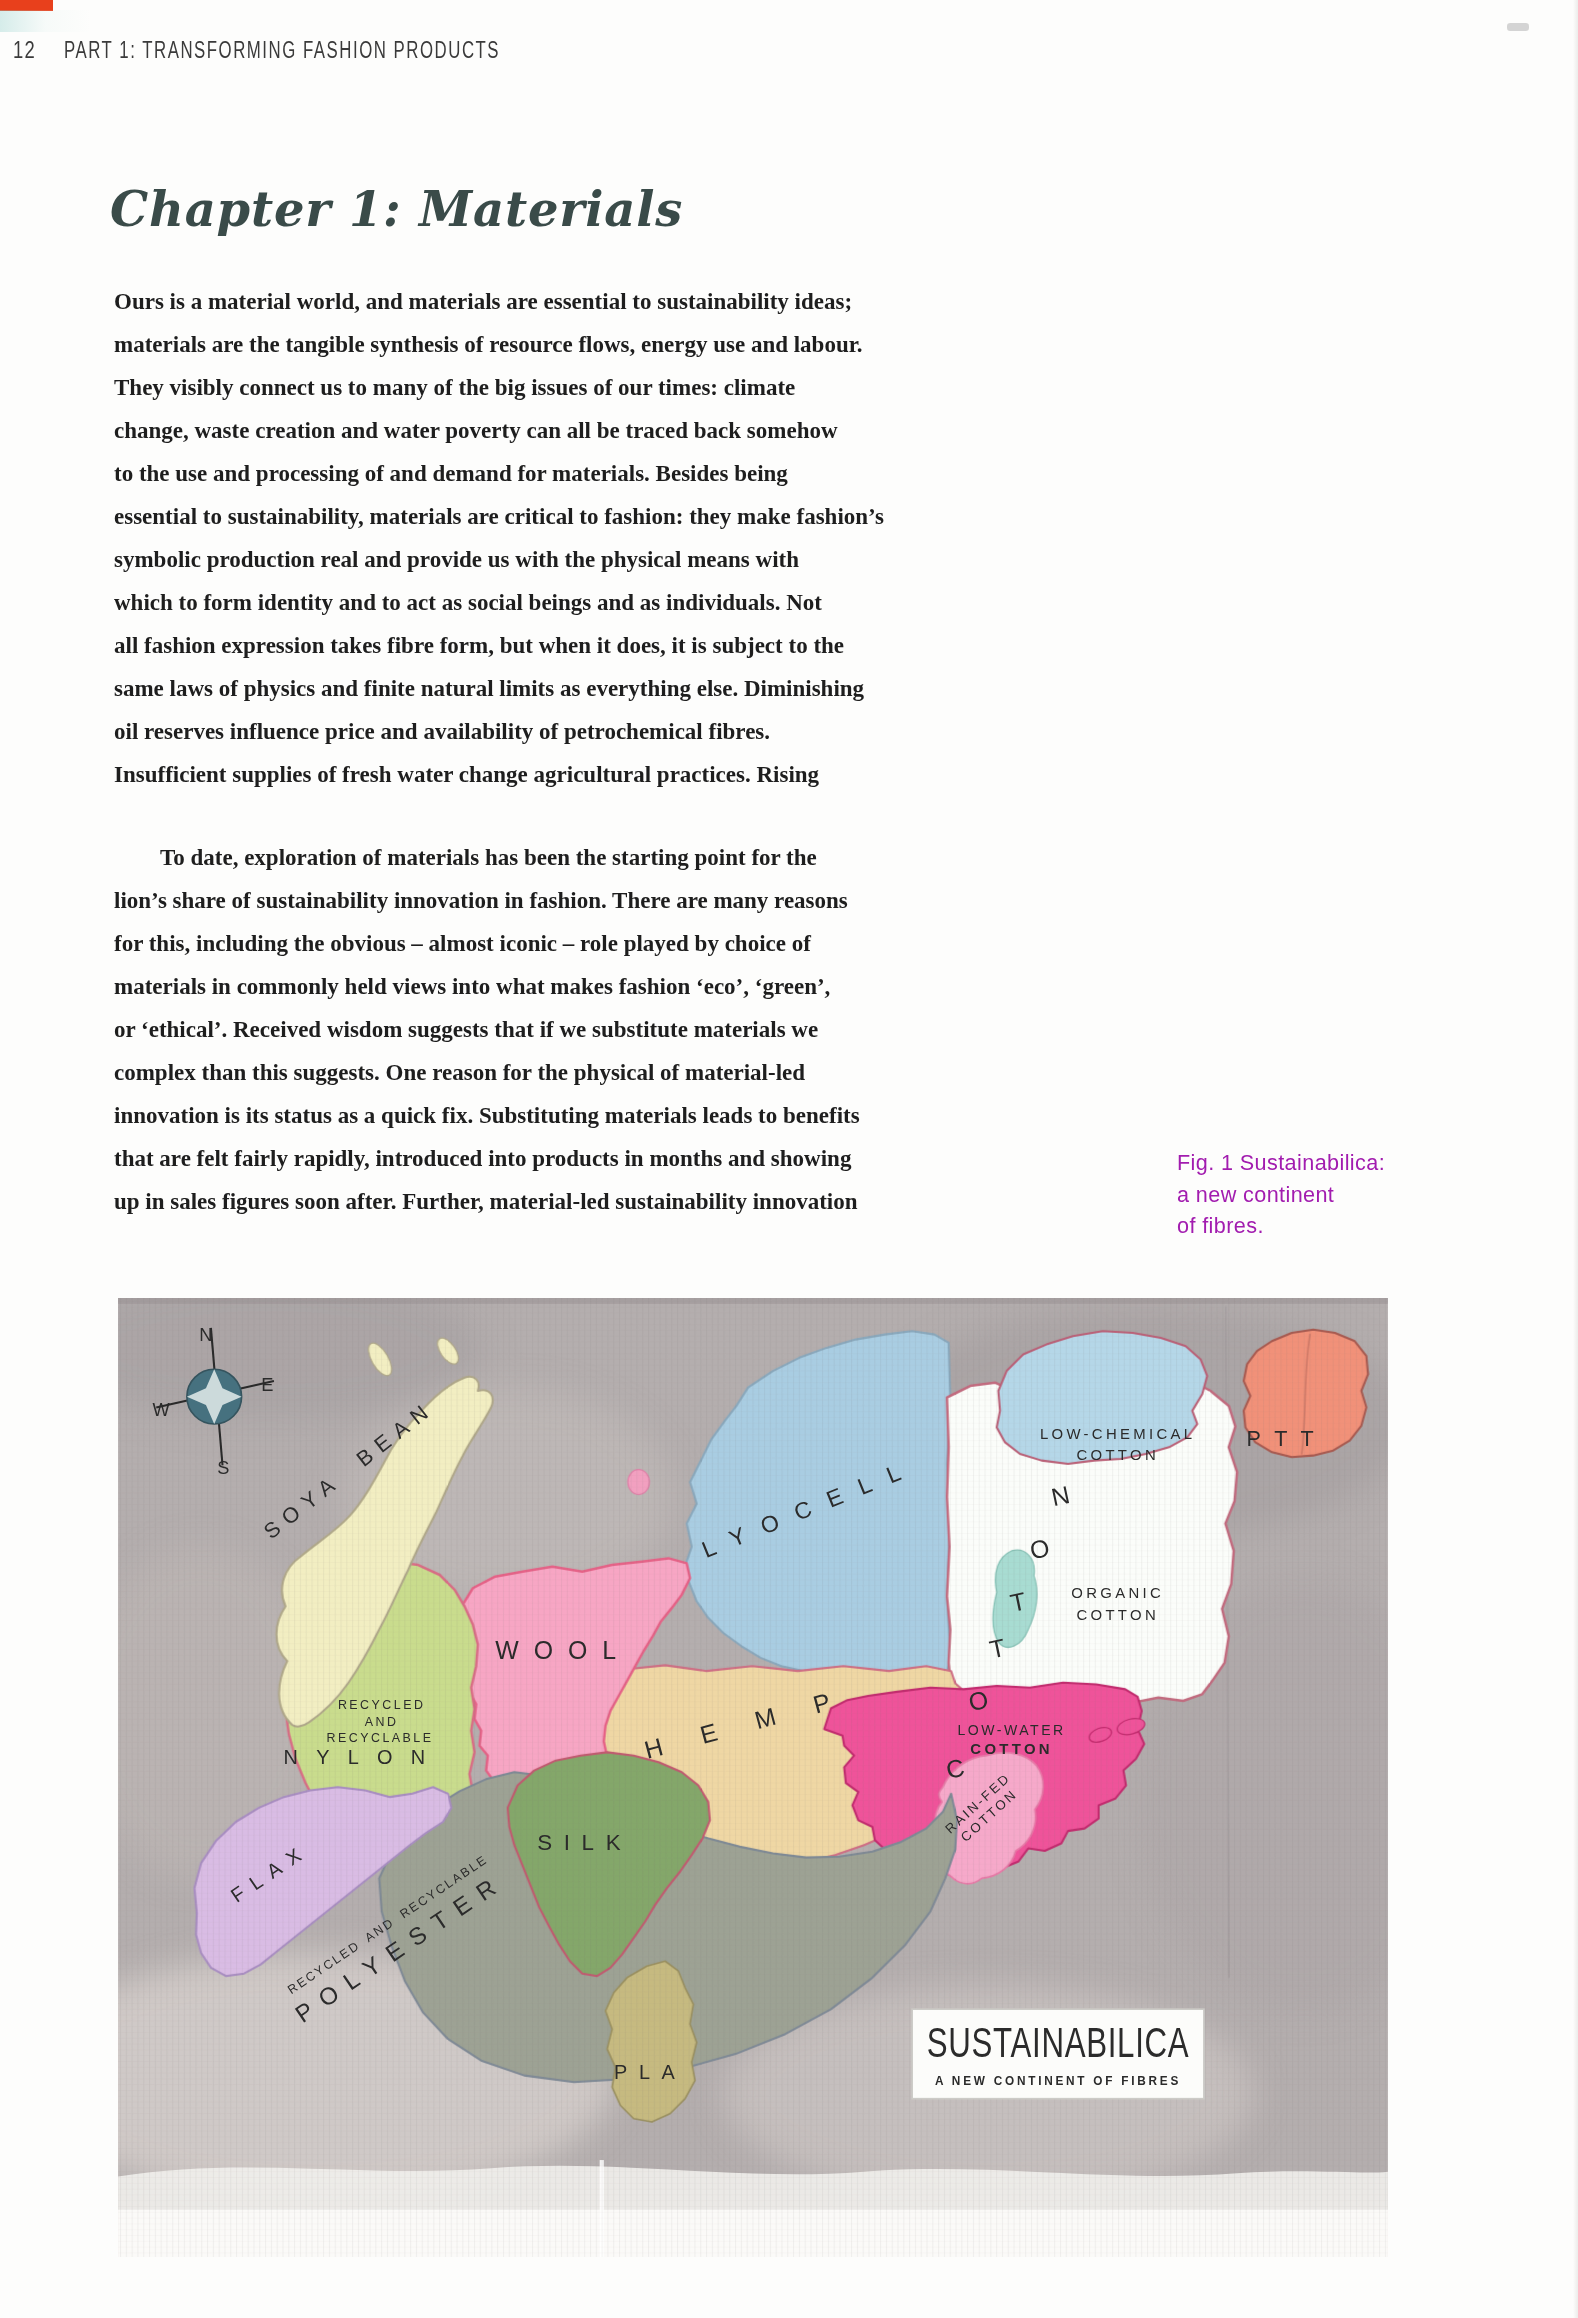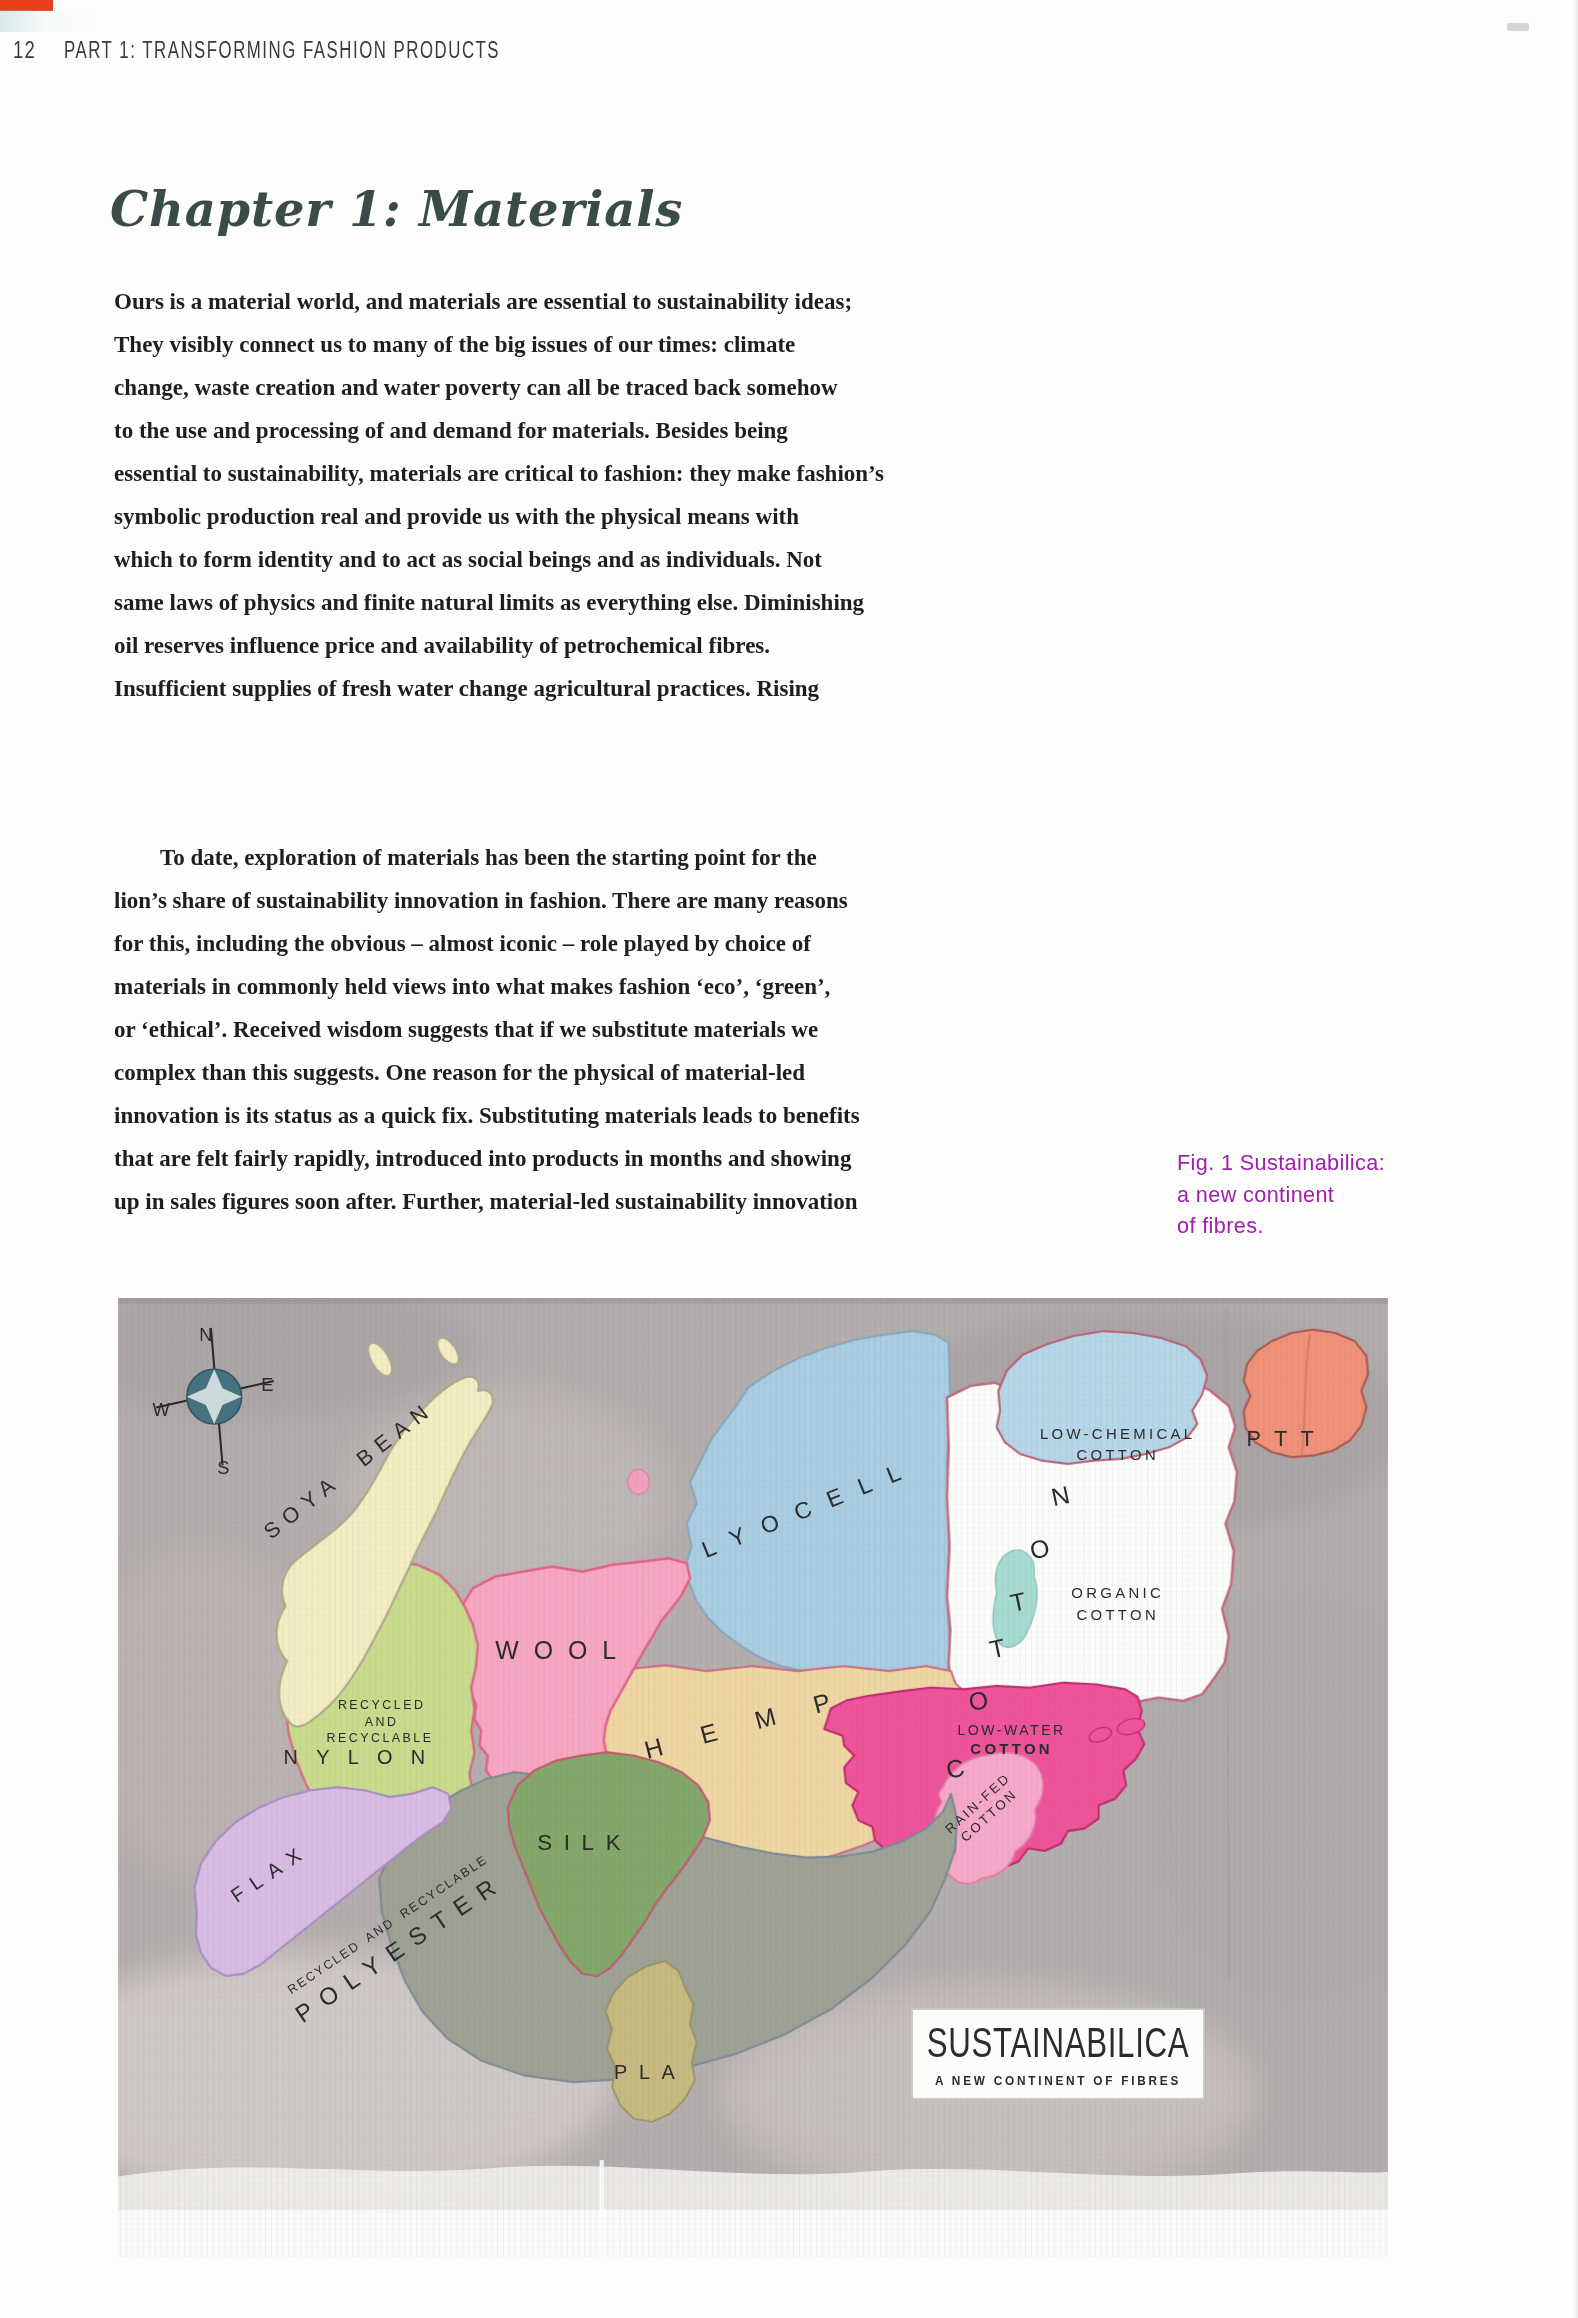--- a/index.html
+++ b/index.html
@@ -44,26 +44,28 @@
 
 <div class="abs header-row">
   <span class="pagenum">12</span>
   <span class="part-header">PART 1: TRANSFORMING FASHION PRODUCTS</span>
 </div>
 
 <h1 class="abs chapter-title">Chapter 1: Materials</h1>
 
 <div class="abs bodytext para1">
     <div class="line">Ours is a material world, and materials are essential to sustainability ideas;</div>
+    <div class="line">materials are the tangible synthesis of resource flows, energy use and labour.</div>
     <div class="line">They visibly connect us to many of the big issues of our times: climate</div>
     <div class="line">change, waste creation and water poverty can all be traced back somehow</div>
     <div class="line">to the use and processing of and demand for materials. Besides being</div>
     <div class="line">essential to sustainability, materials are critical to fashion: they make fashion’s</div>
     <div class="line">symbolic production real and provide us with the physical means with</div>
     <div class="line">which to form identity and to act as social beings and as individuals. Not</div>
+    <div class="line">all fashion expression takes fibre form, but when it does, it is subject to the</div>
     <div class="line">same laws of physics and finite natural limits as everything else. Diminishing</div>
     <div class="line">oil reserves influence price and availability of petrochemical fibres.</div>
     <div class="line">Insufficient supplies of fresh water change agricultural practices. Rising</div>
   </div>
 <div class="abs bodytext para2">
     <div class="line">To date, exploration of materials has been the starting point for the</div>
     <div class="line">lion’s share of sustainability innovation in fashion. There are many reasons</div>
     <div class="line">for this, including the obvious – almost iconic – role played by choice of</div>
     <div class="line">materials in commonly held views into what makes fashion ‘eco’, ‘green’,</div>
     <div class="line">or ‘ethical’. Received wisdom suggests that if we substitute materials we</div>

